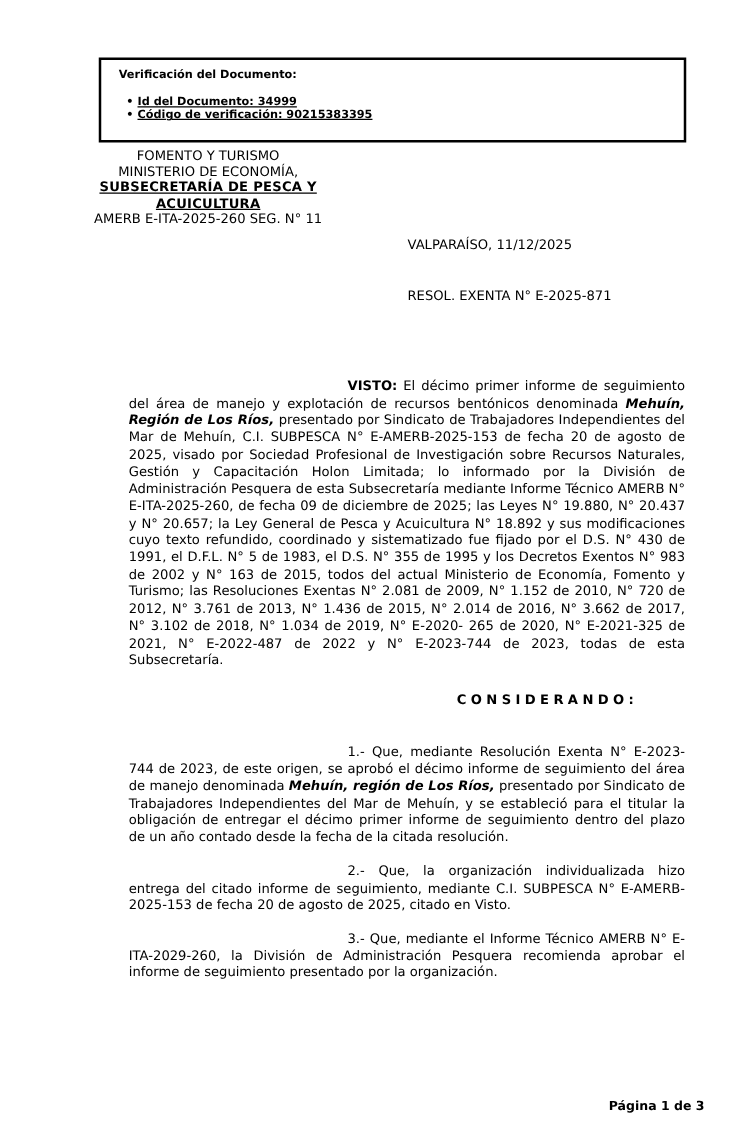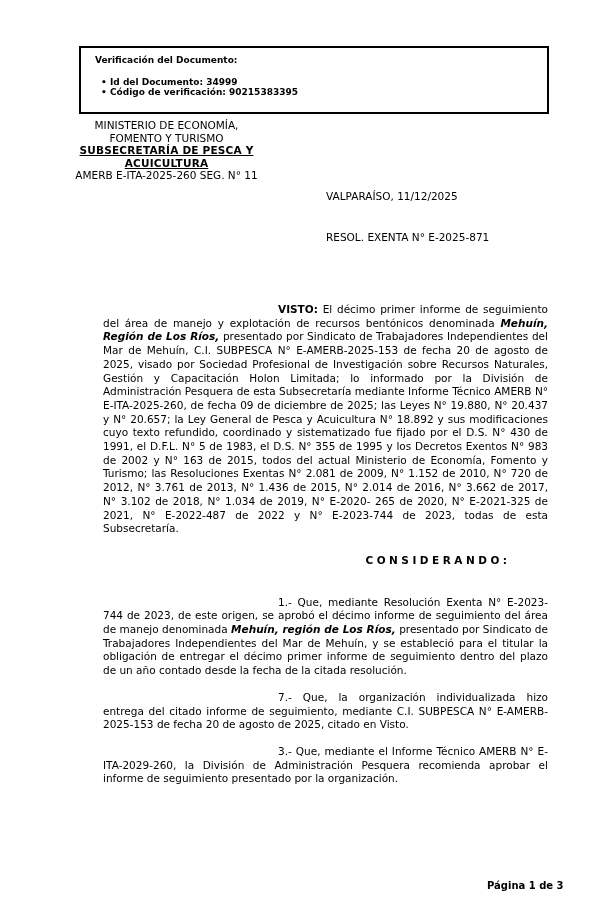--- a/index.html
+++ b/index.html
@@ -31,20 +31,21 @@
   }
   .verify-title {
     font-size: 9px;
     font-weight: bold;
     line-height: 11px;
   }
   .verify-list {
     margin: 11px 0 0 0;
     padding: 0 0 0 6px;
     list-style: none;
+    text-decoration: underline;
   }
   .verify-list li {
     font-size: 9px;
     font-weight: bold;
     line-height: 10.3px;
     white-space: nowrap;
   }
   .verify-list li::before {
     content: "\2022";
     display: inline-block;
@@ -131,40 +132,40 @@
 
   <div class="verify-box">
     <div class="verify-title">Verificación del Documento:</div>
     <ul class="verify-list">
       <li>Id del Documento: 34999</li>
       <li>Código de verificación: 90215383395</li>
     </ul>
   </div>
 
   <div class="letterhead">
+    <div>FOMENTO Y TURISMO</div>
     <div>MINISTERIO DE ECONOMÍA,</div>
-    <div>FOMENTO Y TURISMO</div>
     <div class="subsecretaria">SUBSECRETARÍA DE PESCA Y ACUICULTURA</div>
     <div>AMERB E-ITA-2025-260 SEG. N° 11</div>
   </div>
 
   <div class="title-block">
     <div class="place-date">VALPARAÍSO, 11/12/2025</div>
     <div class="resol-number">RESOL. EXENTA N° E-2025-871</div>
   </div>
 
   <div class="doc-body">
 
     <p class="para visto-para"><span class="b">VISTO:</span><span> El décimo primer informe de seguimiento del área de manejo y explotación de recursos bentónicos denominada </span><span class="bi">Mehuín, Región de Los Ríos,</span><span> presentado por Sindicato de Trabajadores Independientes del Mar de Mehuín, C.I. SUBPESCA N° E-AMERB-2025-153 de fecha 20 de agosto de 2025, visado por Sociedad Profesional de Investigación sobre Recursos Naturales, Gestión y Capacitación Holon Limitada; lo informado por la División de Administración Pesquera de esta Subsecretaría mediante Informe Técnico AMERB N° E-ITA-2025-260, de fecha 09 de diciembre de 2025; las Leyes N° 19.880, N° 20.437 y N° 20.657; la Ley General de Pesca y Acuicultura N° 18.892 y sus modificaciones cuyo texto refundido, coordinado y sistematizado fue fijado por el D.S. N° 430 de 1991, el D.F.L. N° 5 de 1983, el D.S. N° 355 de 1995 y los Decretos Exentos N° 983 de 2002 y N° 163 de 2015, todos del actual Ministerio de Economía, Fomento y Turismo; las Resoluciones Exentas N° 2.081 de 2009, N° 1.152 de 2010, N° 720 de 2012, N° 3.761 de 2013, N° 1.436 de 2015, N° 2.014 de 2016, N° 3.662 de 2017, N° 3.102 de 2018, N° 1.034 de 2019, N° E-2020- 265 de 2020, N° E-2021-325 de 2021, N° E-2022-487 de 2022 y N° E-2023-744 de 2023, todas de esta Subsecretaría.</span></p>
 
     <div class="considerando-heading">CONSIDERANDO:</div>
 
     <p class="para"><span>1.- Que, mediante Resolución Exenta N° E-2023-744 de 2023, de este origen, se aprobó el décimo informe de seguimiento del área de manejo denominada </span><span class="bi">Mehuín, región de Los Ríos,</span><span> presentado por Sindicato de Trabajadores Independientes del Mar de Mehuín, y se estableció para el titular la obligación de entregar el décimo primer informe de seguimiento dentro del plazo de un año contado desde la fecha de la citada resolución.</span></p>
 
-    <p class="para">7.- Que, la organización individualizada hizo entrega del citado informe de seguimiento, mediante C.I. SUBPESCA N° E-AMERB-2025-153 de fecha 20 de agosto de 2025, citado en Visto.</p>
+    <p class="para">2.- Que, la organización individualizada hizo entrega del citado informe de seguimiento, mediante C.I. SUBPESCA N° E-AMERB-2025-153 de fecha 20 de agosto de 2025, citado en Visto.</p>
 
     <p class="para">3.- Que, mediante el Informe Técnico AMERB N° E-ITA-2029-260, la División de Administración Pesquera recomienda aprobar el informe de seguimiento presentado por la organización.</p>
 
   </div>
 
   <div class="page-footer">Página 1 de 3</div>
 
 </div>
 
 </body></html>

